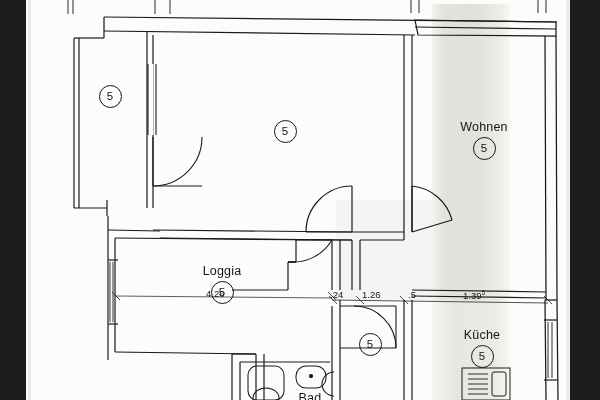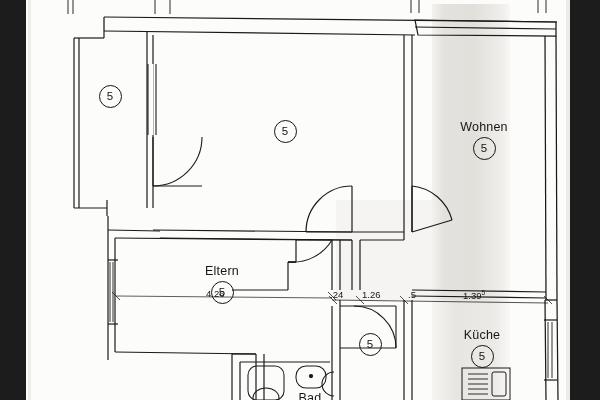--- a/index.html
+++ b/index.html
@@ -299,21 +299,21 @@
         <div class="badge">5</div>
       </div>
       <div class="room-label" style="left: 245px; top: 117px; width: 80px;">
         <div class="badge">5</div>
       </div>
       <div class="room-label" style="left: 444px; top: 120px; width: 80px;">
         <div class="rl-name">Wohnen</div>
         <div class="badge">5</div>
       </div>
       <div class="room-label" style="left: 182px; top: 264px; width: 80px;">
-        <div class="rl-name">Eltern</div>
+        <div class="rl-name">Loggia</div>
         <div class="badge">5</div>
       </div>
       <div class="room-label" style="left: 330px; top: 330px; width: 80px;">
         <div class="badge">5</div>
       </div>
       <div class="room-label" style="left: 442px; top: 328px; width: 80px;">
         <div class="rl-name">Küche</div>
         <div class="badge">5</div>
       </div>
       <div class="room-label" style="left: 270px; top: 391px; width: 80px;">

